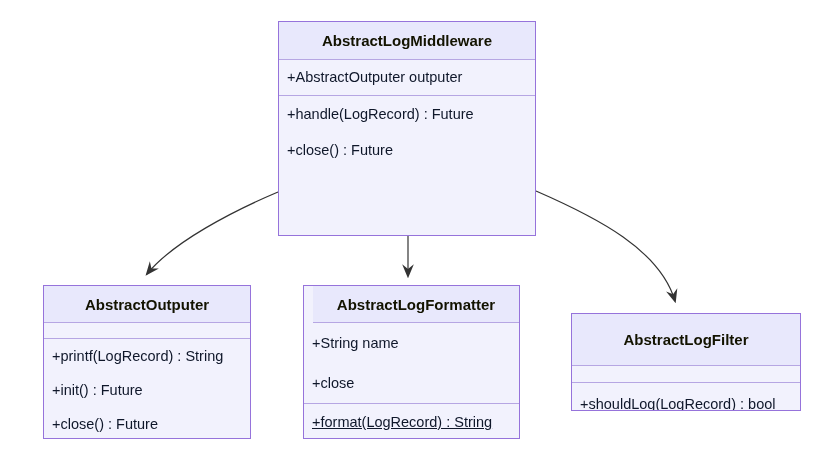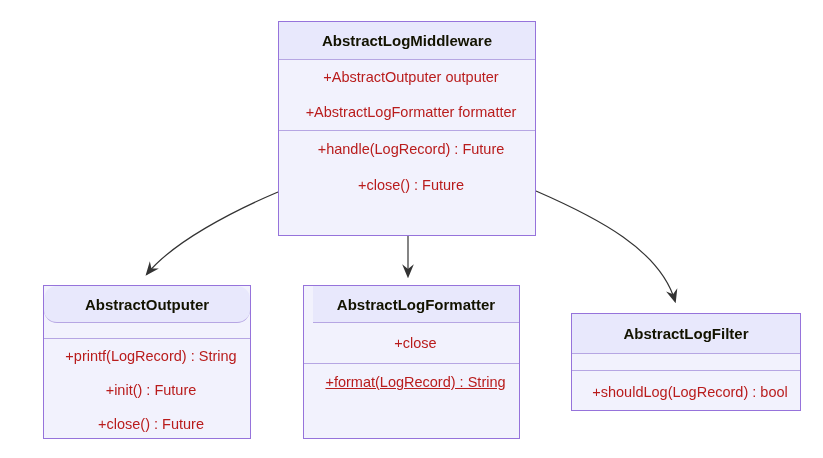--- a/index.html
+++ b/index.html
@@ -13,40 +13,40 @@
     border:1px solid #9673db;overflow:hidden;
   }
   .class-title{
     background:#e8e8fc;border-bottom:1px solid #b6a6e3;
     display:flex;align-items:center;justify-content:center;
     font-weight:bold;font-size:15px;color:#131300;box-sizing:border-box;text-align:center;
   }
   .sect{box-sizing:border-box;}
   .sect.with-top{border-top:1px solid #b6a6e3;}
   .member{
-    padding-left:8px;white-space:nowrap;font-size:14.5px;color:#b91c1c;text-align:center;
+    padding-left:8px;white-space:nowrap;font-size:14.5px;color:#0f172a;
   }
   
   #box-middleware{left:278px;top:21px;width:258px;height:215px;}
   #box-middleware .class-title{height:38px;}
   #box-middleware .attrs .member{line-height:35px;}
   #box-middleware .methods .member{line-height:36px;}
   
   #box-outputer{left:43px;top:285px;width:208px;height:154px;}
-  #box-outputer .class-title{height:37px;border-radius:13px;}
+  #box-outputer .class-title{height:37px;}
   #box-outputer .empty-sect{height:15px;}
   #box-outputer .methods .member{line-height:34px;}
   
   #box-formatter{left:303px;top:285px;width:217px;height:154px;}
   #box-formatter .class-title{height:37px;margin-left:9px;}
   #box-formatter .attrs .member{line-height:40px;}
   #box-formatter .methods .member{line-height:36px;text-decoration:underline;}
   
   #box-filter{left:571px;top:313px;width:230px;height:98px;}
-  #box-filter .class-title{height:40px;}
+  #box-filter .class-title{height:52px;}
   #box-filter .empty-sect{height:16px;}
   #box-filter .methods .member{line-height:43px;}
 </style>
 </head>
 <body>
 
 <div class="canvas">
 
   <svg class="edges" width="823" height="458" viewBox="0 0 823 458">
     <defs>
@@ -56,41 +56,41 @@
     </defs>
     <path d="M278,192 C233,211 173,242 147,274" fill="none" stroke="#333333" stroke-width="1.2" marker-end="url(#arrowhead)"></path>
     <path d="M408,236 L408,276" fill="none" stroke="#333333" stroke-width="1.2" marker-end="url(#arrowhead)"></path>
     <path d="M536,191 C598,218 660,250 675,301" fill="none" stroke="#333333" stroke-width="1.2" marker-end="url(#arrowhead)"></path>
   </svg>
 
   <div class="class-box" id="box-middleware">
     <div class="class-title">AbstractLogMiddleware</div>
     <div class="sect attrs">
       <div class="member">+AbstractOutputer outputer</div>
-      <div class="member">+AbstractLogFormatter formatter</div>
     </div>
     <div class="sect methods with-top">
       <div class="member">+handle(LogRecord) : Future</div>
       <div class="member">+close() : Future</div>
     </div>
   </div>
 
   <div class="class-box" id="box-outputer">
     <div class="class-title">AbstractOutputer</div>
     <div class="sect empty-sect"></div>
     <div class="sect methods with-top">
       <div class="member">+printf(LogRecord) : String</div>
       <div class="member">+init() : Future</div>
       <div class="member">+close() : Future</div>
     </div>
   </div>
 
   <div class="class-box" id="box-formatter">
     <div class="class-title">AbstractLogFormatter</div>
     <div class="sect attrs">
+      <div class="member">+String name</div>
       <div class="member">+close</div>
     </div>
     <div class="sect methods with-top">
       <div class="member">+format(LogRecord) : String</div>
     </div>
   </div>
 
   <div class="class-box" id="box-filter">
     <div class="class-title">AbstractLogFilter</div>
     <div class="sect empty-sect"></div>

